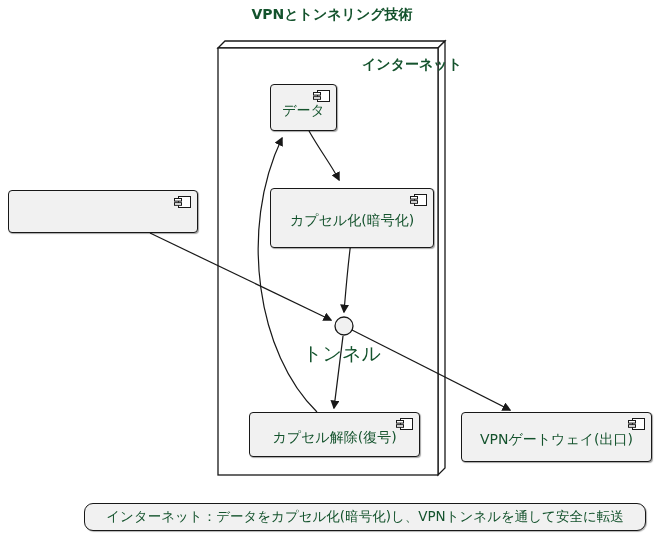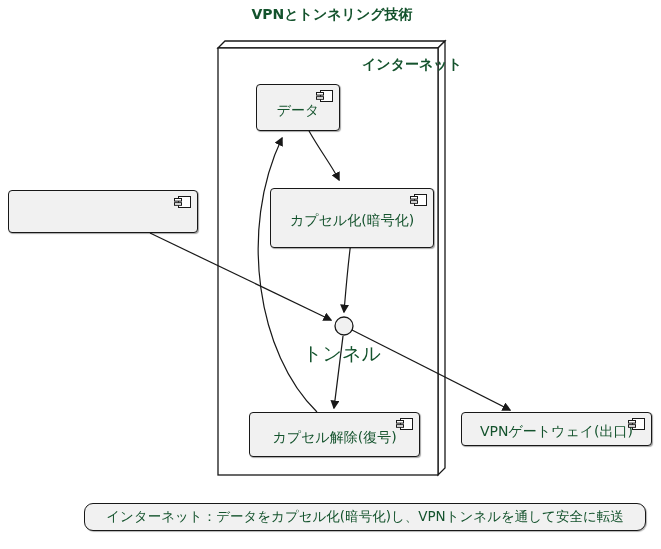--- a/index.html
+++ b/index.html
@@ -72,21 +72,21 @@
     <path d="M352,330 L510,410" fill="none" stroke="#181818" stroke-width="1.2" marker-end="url(#arrow)"></path>
     <path d="M317,412 C258,355 238,230 282,138" fill="none" stroke="#181818" stroke-width="1.2" marker-end="url(#arrow)"></path>
 
     <circle cx="344" cy="326" r="9" fill="#F1F1F1" stroke="#181818" stroke-width="1.3"></circle>
   </svg>
 
   <div class="diagram-title">VPNとトンネリング技術</div>
 
   <div class="container-label">インターネット</div>
 
-  <div class="component" style="left:256px;top:84px;width:84px;height:47px;">
+  <div class="component" style="left:270px;top:84px;width:67px;height:47px;">
     <svg class="comp-icon" width="17" height="12" viewBox="0 0 17 12">
       <rect x="4.5" y="0.5" width="12" height="11" fill="#fff" stroke="#181818"></rect>
       <rect x="0.5" y="2.5" width="7" height="2.6" fill="#fff" stroke="#181818"></rect>
       <rect x="0.5" y="6.7" width="7" height="2.6" fill="#fff" stroke="#181818"></rect>
     </svg>
     <span class="label">データ</span>
   </div>
 
   <div class="component" style="left:270px;top:188px;width:164px;height:60px;">
     <svg class="comp-icon" width="17" height="12" viewBox="0 0 17 12">
@@ -107,21 +107,21 @@
 
   <div class="component" style="left:249px;top:412px;width:171px;height:45px;">
     <svg class="comp-icon" width="17" height="12" viewBox="0 0 17 12">
       <rect x="4.5" y="0.5" width="12" height="11" fill="#fff" stroke="#181818"></rect>
       <rect x="0.5" y="2.5" width="7" height="2.6" fill="#fff" stroke="#181818"></rect>
       <rect x="0.5" y="6.7" width="7" height="2.6" fill="#fff" stroke="#181818"></rect>
     </svg>
     <span class="label">カプセル解除(復号)</span>
   </div>
 
-  <div class="component" style="left:461px;top:412px;width:191px;height:34px;">
+  <div class="component" style="left:461px;top:412px;width:191px;height:50px;">
     <svg class="comp-icon" width="17" height="12" viewBox="0 0 17 12">
       <rect x="4.5" y="0.5" width="12" height="11" fill="#fff" stroke="#181818"></rect>
       <rect x="0.5" y="2.5" width="7" height="2.6" fill="#fff" stroke="#181818"></rect>
       <rect x="0.5" y="6.7" width="7" height="2.6" fill="#fff" stroke="#181818"></rect>
     </svg>
     <span class="label">VPNゲートウェイ(出口)</span>
   </div>
 
   <div class="tunnel-label">トンネル</div>
 

